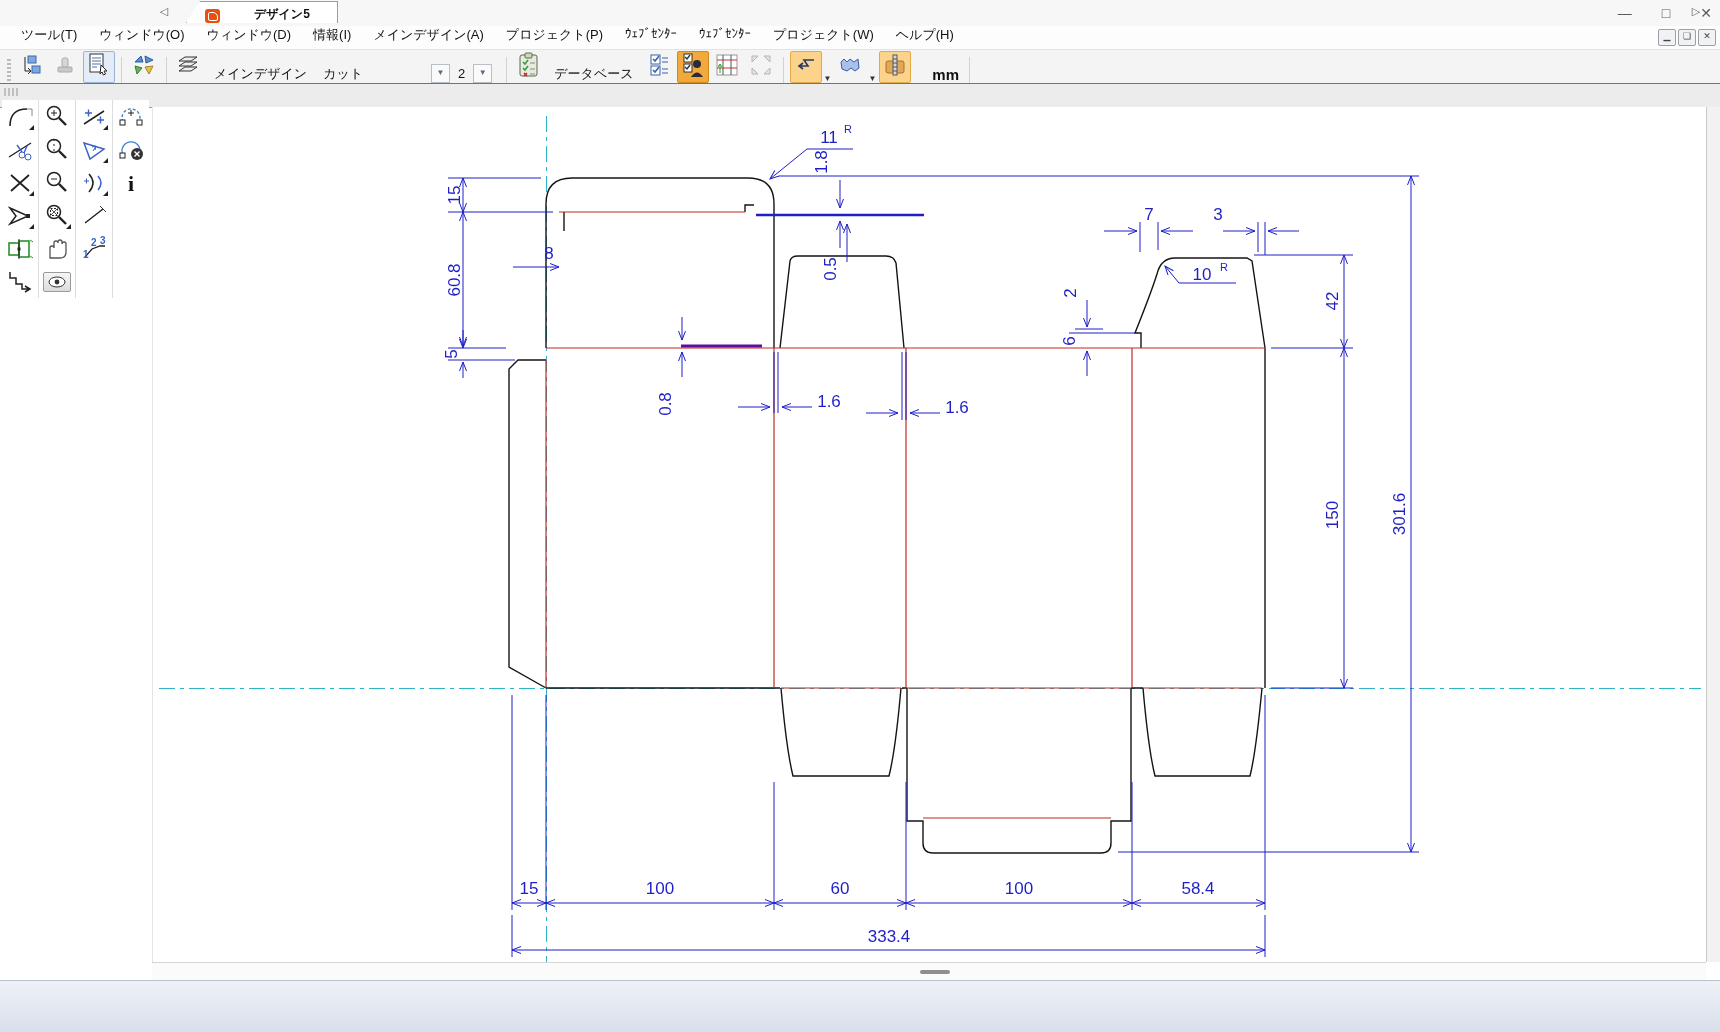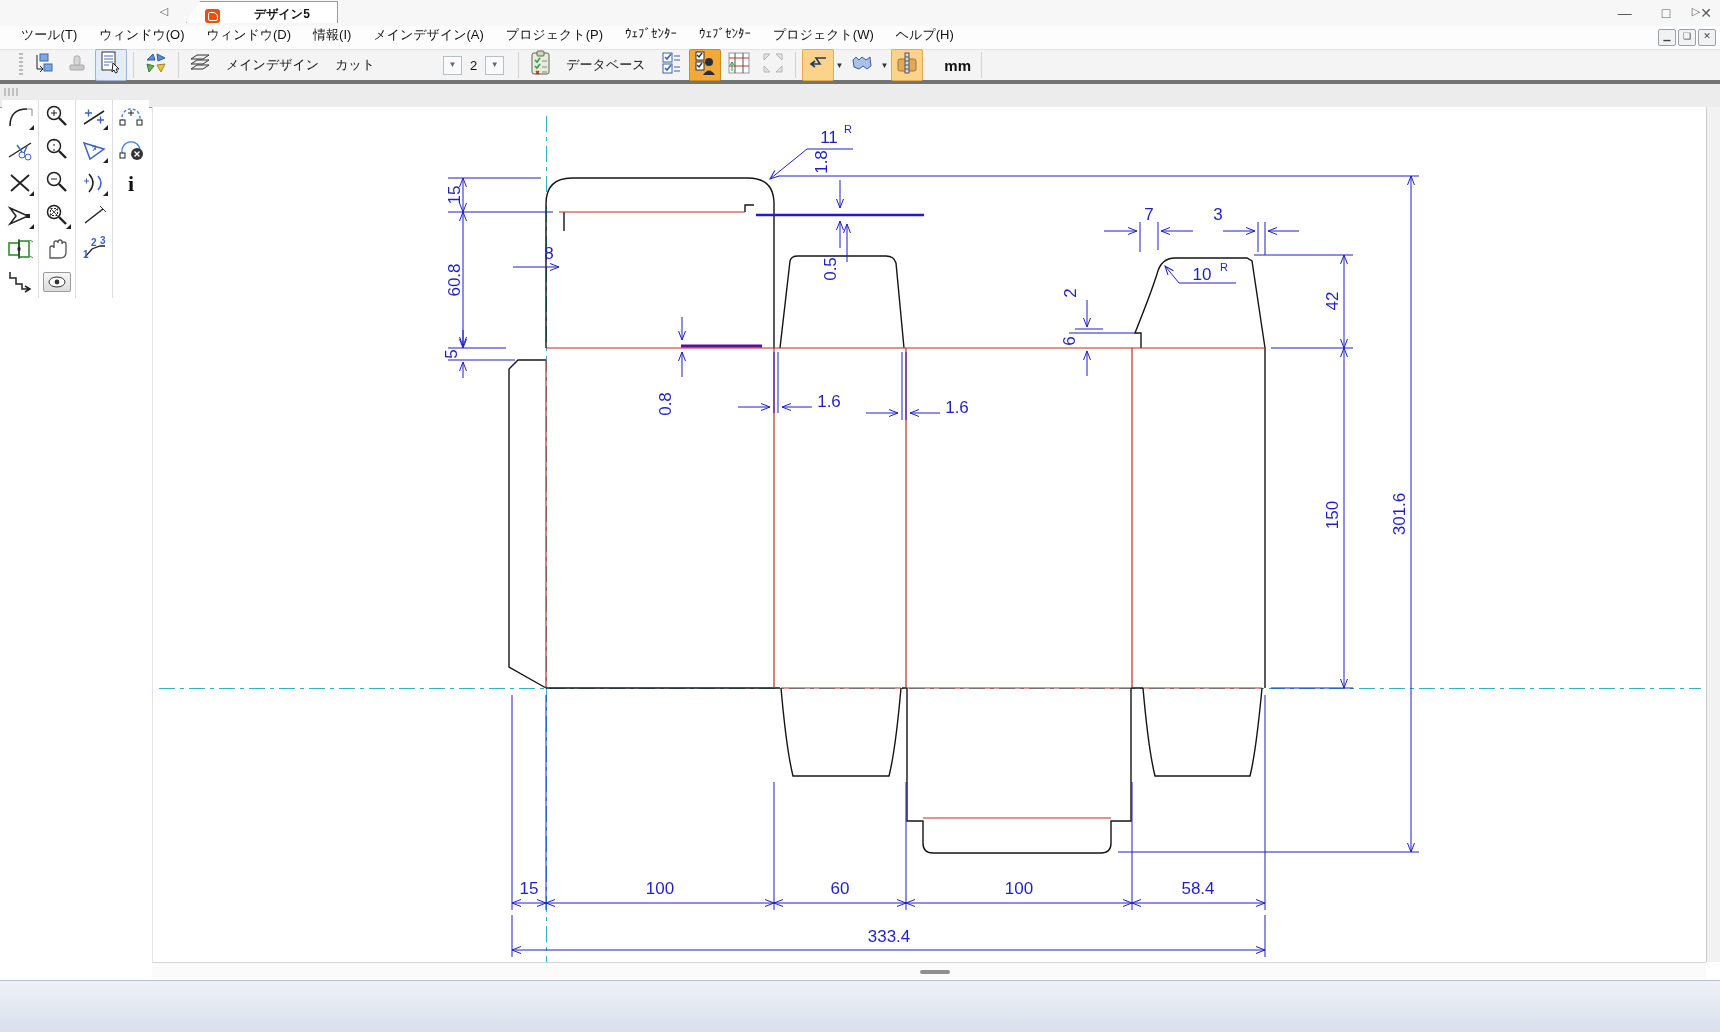--- a/index.html
+++ b/index.html
@@ -10,21 +10,21 @@
   .win-controls{position:absolute;right:8px;top:0;height:26px;display:flex;align-items:center;gap:30px;}
   .win-controls span{color:#5a5a5a;font-size:14px;line-height:14px;cursor:default;}
 
   
   .menubar{position:absolute;left:0;top:26px;width:1720px;height:24px;background:#fdfdfd;border-bottom:1px solid #e3e3e3;display:flex;padding-left:10px;box-sizing:border-box;}
   .menubar .mitem{font-size:13px;color:#111;padding:0 11px;white-space:nowrap;}
   .mdi-controls{position:absolute;right:4px;top:29px;display:flex;gap:2px;}
   .mdi-controls .mbtn{width:16px;height:15px;border:1px solid #9aa0a6;background:#f1f2f4;font-size:9px;line-height:13px;text-align:center;color:#444;border-radius:2px;}
 
   
-  .toolbar{position:absolute;left:0;top:50px;width:1720px;height:34px;background:#f4f4f4;border-bottom:4px solid #737373;display:flex;align-items:center;padding-left:16px;box-sizing:border-box;}
+  .toolbar{position:absolute;left:0;top:50px;width:1720px;height:34px;background:#f4f4f4;border-bottom:1px solid #737373;display:flex;align-items:flex-end;padding-left:4px;box-sizing:border-box;}
   .tsep{width:1px;height:26px;background:#d2d2d2;margin:0 5px;}
   .tbtn{width:30px;height:30px;display:flex;align-items:center;justify-content:center;border:1px solid transparent;border-radius:2px;margin:0 1px;flex:0 0 auto;}
   .tbtn.pressed{background:#e4ecf7;border-color:#9ab4d4;}
   .tbtn.active{background:#f2a93b;border-color:#cf8a1d;}
   .tbtn.active-light{background:#fbd38b;border-color:#e2ab4a;}
   .tlabel{font-size:13px;color:#111;margin:0 8px;white-space:nowrap;}
   .combo{display:flex;align-items:center;margin-left:60px;}
   .combo .cbtn{width:17px;height:17px;border:1px solid #b9bfc6;background:#fafafa;color:#667;font-size:8px;line-height:15px;text-align:center;}
   .combo .cval{font-size:13px;color:#111;margin:0 8px;}
   .caret{font-size:8px;color:#333;margin:0 2px 0 1px;}

